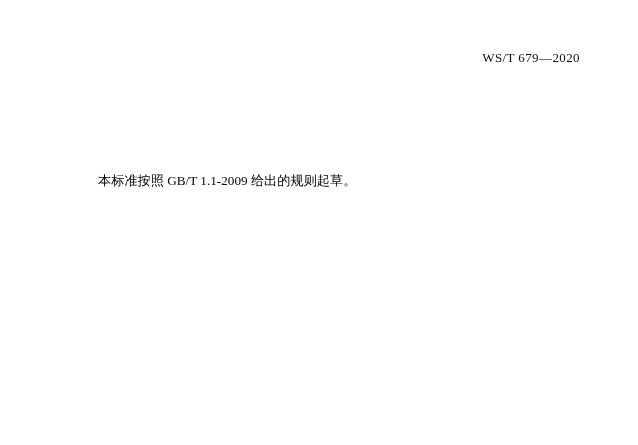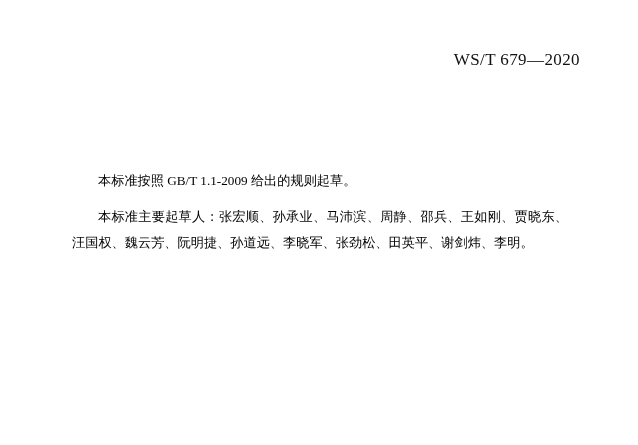--- a/index.html
+++ b/index.html
@@ -17,21 +17,21 @@
   .page {
     position: relative;
     width: 638px;
     height: 445px;
     box-sizing: border-box;
   }
   .header-code {
     position: absolute;
     top: 50px;
     right: 58px;
-    font-size: 17px;
+    font-size: 13px;
     letter-spacing: 0.4px;
     font-family: "Liberation Serif", "DejaVu Serif", serif;
     color: #111111;
     white-space: nowrap;
   }
   .doc-title {
     position: absolute;
     top: 113px;
     left: 0;
     width: 638px;
@@ -66,16 +66,15 @@
 </head>
 <body>
 
 <div class="page">
 
   <div class="header-code">WS/T 679—2020</div>
 
 
   <div class="body-block">
     <p class="para">本标准按照 GB/T 1.1-2009 给出的规则起草。</p>
-    <p class="para">本标准主要起草人：张宏顺、孙承业、马沛滨、周静、邵兵、王如刚、贾晓东、汪国权、魏云芳、阮明捷、孙道远、李晓军、张劲松、田英平、谢剑炜、李明。</p>
   </div>
 
 </div>
 
 </body></html>

